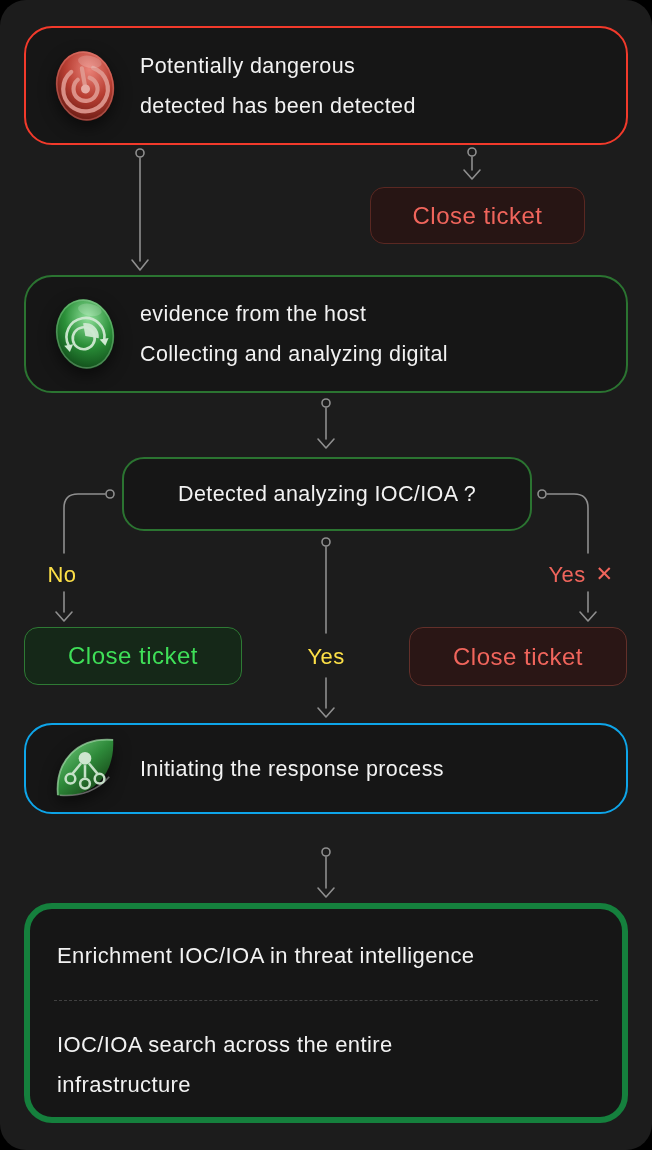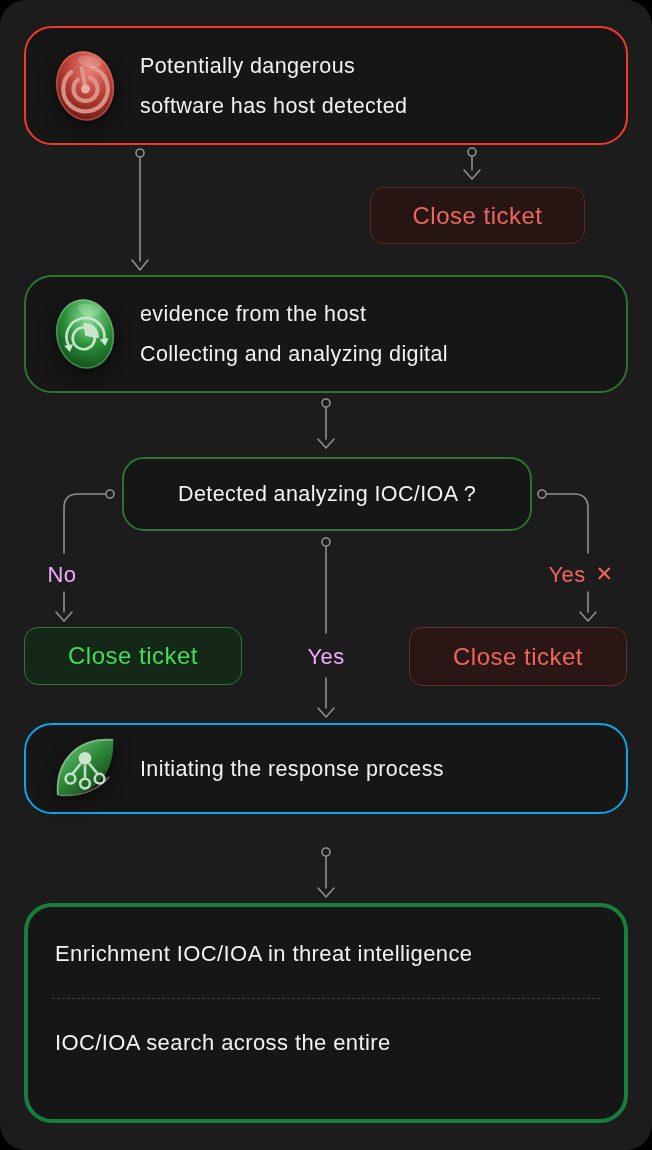--- a/index.html
+++ b/index.html
@@ -26,41 +26,41 @@
     color:#f2f2f2; font-size:21.5px; line-height:40px; letter-spacing:.4px;
     font-weight:400;
   }
   #alert-box   { top:26px;  height:119px; border:2px solid #f23a2b; }
   #collect-box { top:275px; height:118px; border:2px solid #2b7431; }
   #decision-box{
     left:122px; width:410px; top:457px; height:74px;
     border:2px solid #2b7431; border-radius:22px; justify-content:center;
   }
   #response-box{ top:723px; height:91px; border:2px solid #0ea5e9; }
-  #final-box   { top:903px; height:220px; border:4px solid #15803d; display:block; }
+  #final-box   { top:903px; height:220px; border:6px solid #15803d; display:block; }
 
   .node-icon { margin-left:26px; margin-right:22px; flex-shrink:0; width:66px; height:78px;
                filter:drop-shadow(0 6px 8px rgba(0,0,0,.55)); }
   .node-icon svg { width:100%; height:100%; display:block; }
 
   
   .btn {
     position:absolute; display:flex; align-items:center; justify-content:center;
     font-size:24px; letter-spacing:.5px; border-radius:14px; cursor:pointer;
   }
   #close-top { left:370px; top:187px; width:215px; height:57px;
                background:#271514; border:1px solid #5a2822; color:#f0655c; }
   #close-no  { left:24px;  top:627px; width:218px; height:58px;
                background:#152818; border:1px solid #2e7a34; color:#3fdf58; }
   #close-yes { left:409px; top:627px; width:218px; height:59px;
                background:#2a1615; border:1px solid #63302a; color:#f0655c; }
 
   
   .branch-label {
-    position:absolute; font-size:22px; letter-spacing:.4px; color:#f0abfc;
+    position:absolute; font-size:22px; letter-spacing:.4px; color:#fde047;
     text-align:center;
   }
   #label-no        { left:34px;  top:562px; width:56px; }
   #label-yes-center{ left:298px; top:644px; width:56px; }
   #label-yes-right { left:525px; top:562px; width:112px; color:#f0655c;
                      display:flex; justify-content:center; gap:10px; }
   #label-yes-right .xmark { font-size:21px; }
 
   
   #connectors { position:absolute; inset:0; pointer-events:none; }
@@ -140,21 +140,21 @@
             <path d="M27 31.6 A12 12 0 1 0 39 31.6"></path>
             <path d="M21.9 22.7 A22.3 22.3 0 1 0 44.1 22.7"></path>
           </g>
           <circle cx="33" cy="42" r="4.5" fill="#e7aca5"></circle>
           <ellipse cx="42" cy="16" rx="12" ry="6" fill="#ffffff" opacity="0.18" transform="rotate(20 42 16)"></ellipse>
         </g>
       </svg>
     </span>
     <div class="box-text">
       <div>Potentially dangerous</div>
-      <div>software has host detected</div>
+      <div>detected has been detected</div>
     </div>
   </div>
 
   <div class="btn" id="close-top">
     <span>Close ticket</span>
   </div>
 
   <div class="box" id="collect-box">
     <span class="node-icon">
       <svg viewBox="0 0 66 78">
@@ -228,14 +228,15 @@
         <circle cx="34" cy="25" r="6.5" fill="#cde6cf"></circle>
       </svg>
     </span>
     <div class="box-text">Initiating the response process</div>
   </div>
 
   <div class="box" id="final-box">
     <div class="final-line" id="final-line1">Enrichment IOC/IOA in threat intelligence</div>
     <hr id="final-divider">
     <div class="final-line" id="final-line2">IOC/IOA search across the entire</div>
+    <div class="final-line" id="final-line3">infrastructure</div>
   </div>
 </div>
 
 </body></html>

